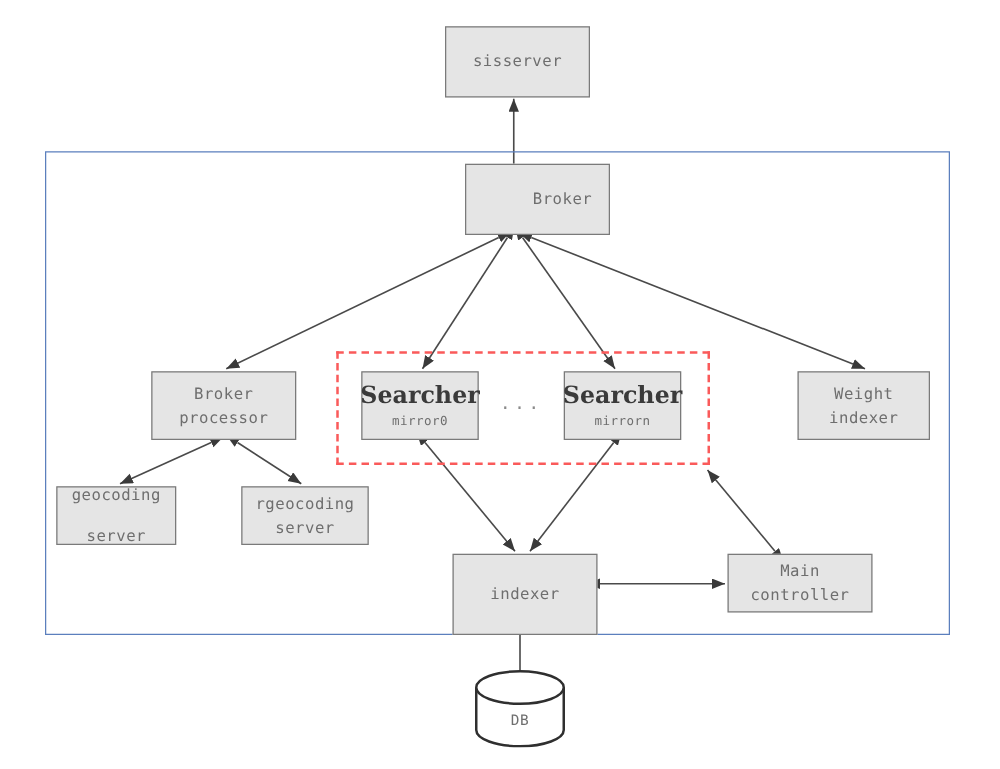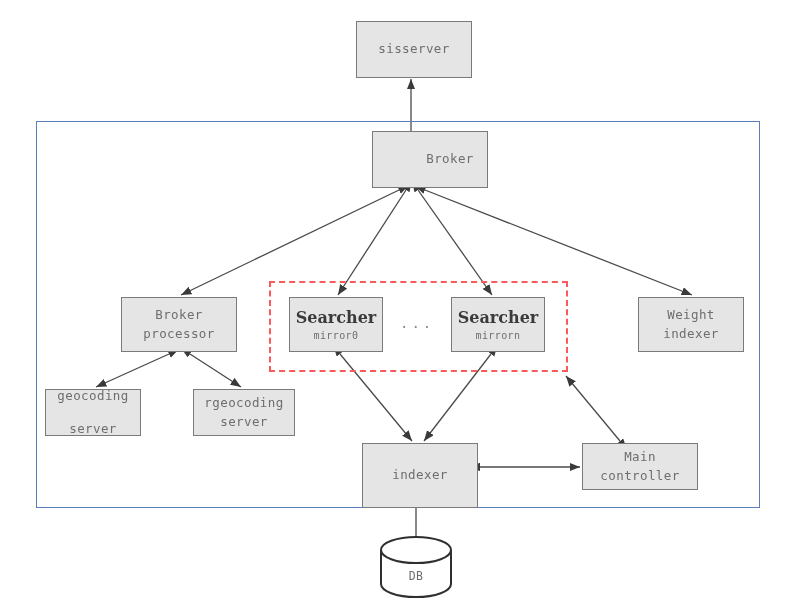--- a/index.html
+++ b/index.html
@@ -61,21 +61,21 @@
     line-height: 1.45;
     letter-spacing: 0.4px;
     text-align: center;
   }
   .node .line2 {
     display: block;
   }
   .node.searcher .line1 {
     font-family: "DejaVu Serif", "Liberation Serif", serif;
     font-weight: bold;
-    font-size: 16px;
+    font-size: 19px;
     color: #3a3a3a;
     letter-spacing: 0;
   }
   .node.searcher .line2 {
     font-family: "DejaVu Sans Mono", "Liberation Mono", monospace;
     font-size: 10px;
     color: #6e6e6e;
   }
   .ellipsis {
     position: absolute;

